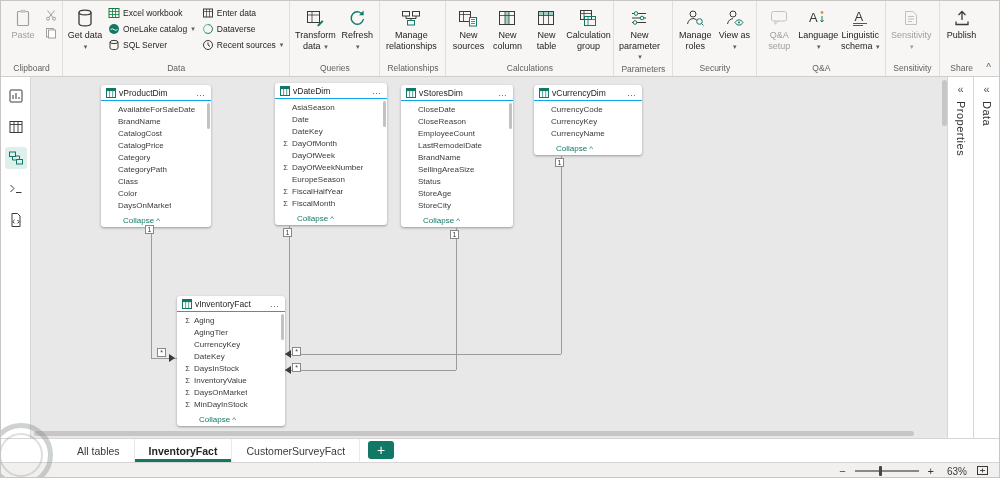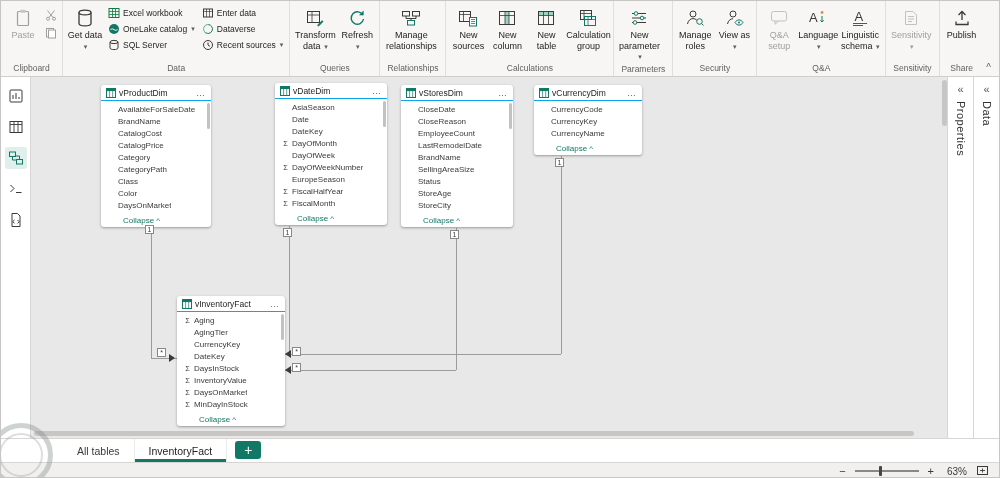--- a/index.html
+++ b/index.html
@@ -52,21 +52,21 @@
   .hscroll{position:absolute;left:3px;bottom:2px;height:5px;width:880px;background:#c8c6c4;border-radius:3px;z-index:4}
 
   
   .sidestrip{position:absolute;top:76px;height:361px;width:26px;background:#fff;border-left:1px solid #d8d6d4;display:flex;flex-direction:column;align-items:center;padding-top:7px;gap:7px;z-index:3}
   .sidestrip .expand{font-size:11px;color:#555;cursor:pointer;line-height:10px}
   .vlabel{writing-mode:vertical-rl;font-size:11px;color:#333;cursor:pointer;letter-spacing:.5px}
 
   
   .tabbar{position:absolute;left:0;right:0;top:437px;height:24px;background:#fff;border-top:1px solid #d8d6d4;display:flex;align-items:stretch;padding-left:62px;z-index:2}
   .btab{display:flex;align-items:center;padding:0 14px;font-size:10.5px;color:#3b3a39;border-right:1px solid #eceae8;cursor:pointer;position:relative;white-space:nowrap}
-  .btab.selected{font-weight:400;color:#252423}
+  .btab.selected{font-weight:700;color:#252423}
   .btab.selected::after{content:"";position:absolute;left:0;right:0;bottom:0;height:3px;background:#117865}
   .addtab{width:26px;margin:2px 0 3px 8px;background:#117865;color:#fff;display:flex;align-items:center;justify-content:center;font-size:14px;border-radius:3px;cursor:pointer}
 
   
   .statusbar{position:absolute;left:0;right:0;top:461px;height:17px;background:#f1f0ef;border-top:1px solid #d8d6d4;display:flex;align-items:center;justify-content:flex-end;gap:9px;padding-right:10px;font-size:10px;color:#3b3a39;z-index:2}
   .zbtn{cursor:pointer;font-size:11px;line-height:11px;color:#3b3a39}
   .slider{position:relative;width:64px;height:2px;background:#8a8886;cursor:pointer}
   .slider .thumb{position:absolute;left:24px;top:-4px;width:3px;height:10px;background:#484644;border-radius:1px}
   .zoomtext{min-width:24px;text-align:right}
 
@@ -695,20 +695,21 @@
     <span class="vlabel">Properties</span>
   </div>
   <div class="sidestrip" style="right:0">
     <span class="expand">«</span>
     <span class="vlabel">Data</span>
   </div>
 
   <div class="tabbar">
     <div class="btab">All tables</div>
       <div class="btab selected">InventoryFact</div>
+      <div class="btab">CustomerSurveyFact</div>
       <div class="addtab">+</div>
   </div>
 
   <div class="statusbar">
     <span class="zbtn">−</span>
     <span class="slider">
         <span class="thumb"></span>
       </span>
     <span class="zbtn">+</span>
     <span class="zoomtext">63%</span>

